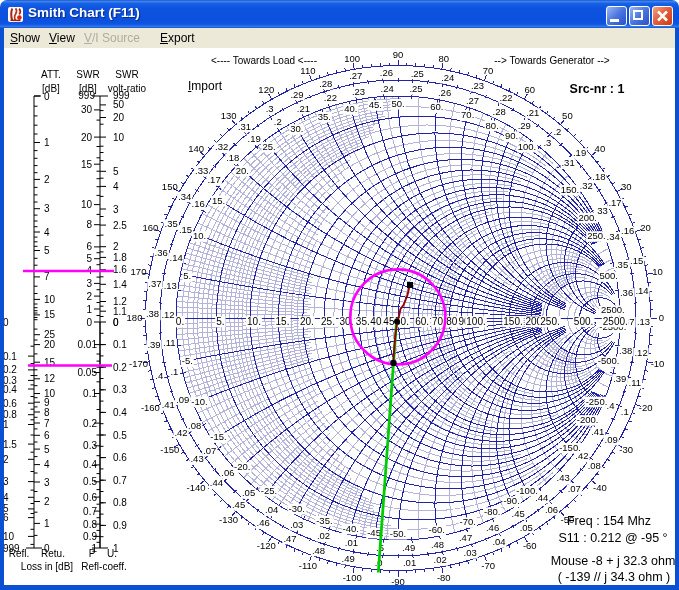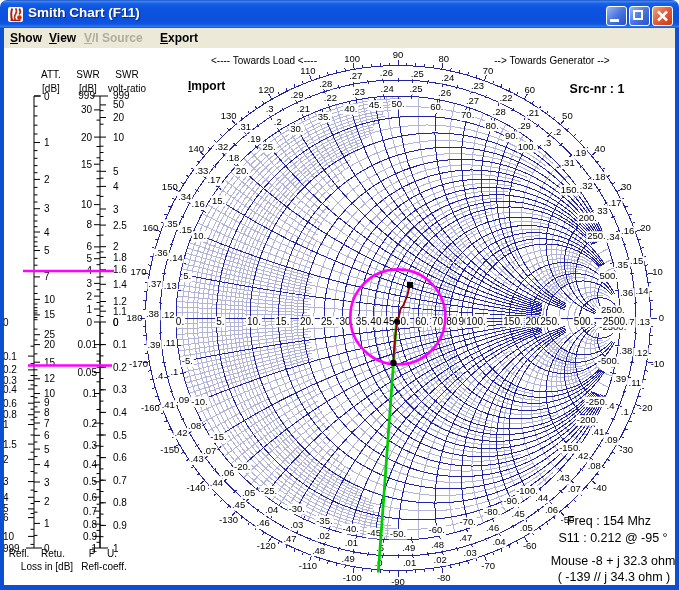--- a/index.html
+++ b/index.html
@@ -7,21 +7,21 @@
  background:linear-gradient(180deg,#1e53c7 0%,#3d84f0 5%,#1660e5 13%,#0d53e0 30%,#0c51de 70%,#0f55e2 86%,#2e78ee 95%,#1a52bE 100%);padding-left:44px;}
 #title .cap{position:absolute;left:28px;top:5px;color:#fff;font:bold 13.5px "Liberation Sans",sans-serif;text-shadow:1px 1px 1px #0a2a8a;}
 #icon{position:absolute;left:8px;top:7px;width:15px;height:15px;background:#fff;border-radius:2px;}
 .btn{position:absolute;top:6px;width:21px;height:20px;border-radius:3px;border:1px solid #fff;}
 #bmin{left:606px;background:linear-gradient(135deg,#9ab8f4 0%,#4a75e0 50%,#2850c8 100%);}
 #bmax{left:629px;background:linear-gradient(135deg,#9ab8f4 0%,#4a75e0 50%,#2850c8 100%);}
 #bclose{left:652px;background:linear-gradient(135deg,#f4a582 0%,#e3603d 45%,#cc3a10 100%);}
 #minbar{position:absolute;left:3px;top:12px;width:9px;height:3px;background:#fff;}
 #maxbox{position:absolute;left:3px;top:3px;width:10px;height:10px;border:2px solid #fff;}
 #menubar{position:absolute;left:4px;top:28px;width:671px;height:20px;background:#ece9d8;font:12px "Liberation Sans",sans-serif;color:#000;}
-#menubar span{position:absolute;top:3px;font-weight:bold;}
+#menubar span{position:absolute;top:3px;}
 #borderL{position:absolute;left:0;top:28px;width:4px;height:558px;background:#0b50d2;}
 #borderR{position:absolute;left:675px;top:28px;width:4px;height:558px;background:#0b50d2;}
 #borderB{position:absolute;left:0;top:585px;width:679px;height:5px;background:#0b50d2;}
 #client{position:absolute;left:4px;top:48px;width:671px;height:537px;background:#fff;}
 svg{position:absolute;left:0;top:0;}
 svg text{font-family:"Liberation Sans",sans-serif;}
 u{text-decoration:underline;}
 </style></head>
 <body>
 <div id="win">

